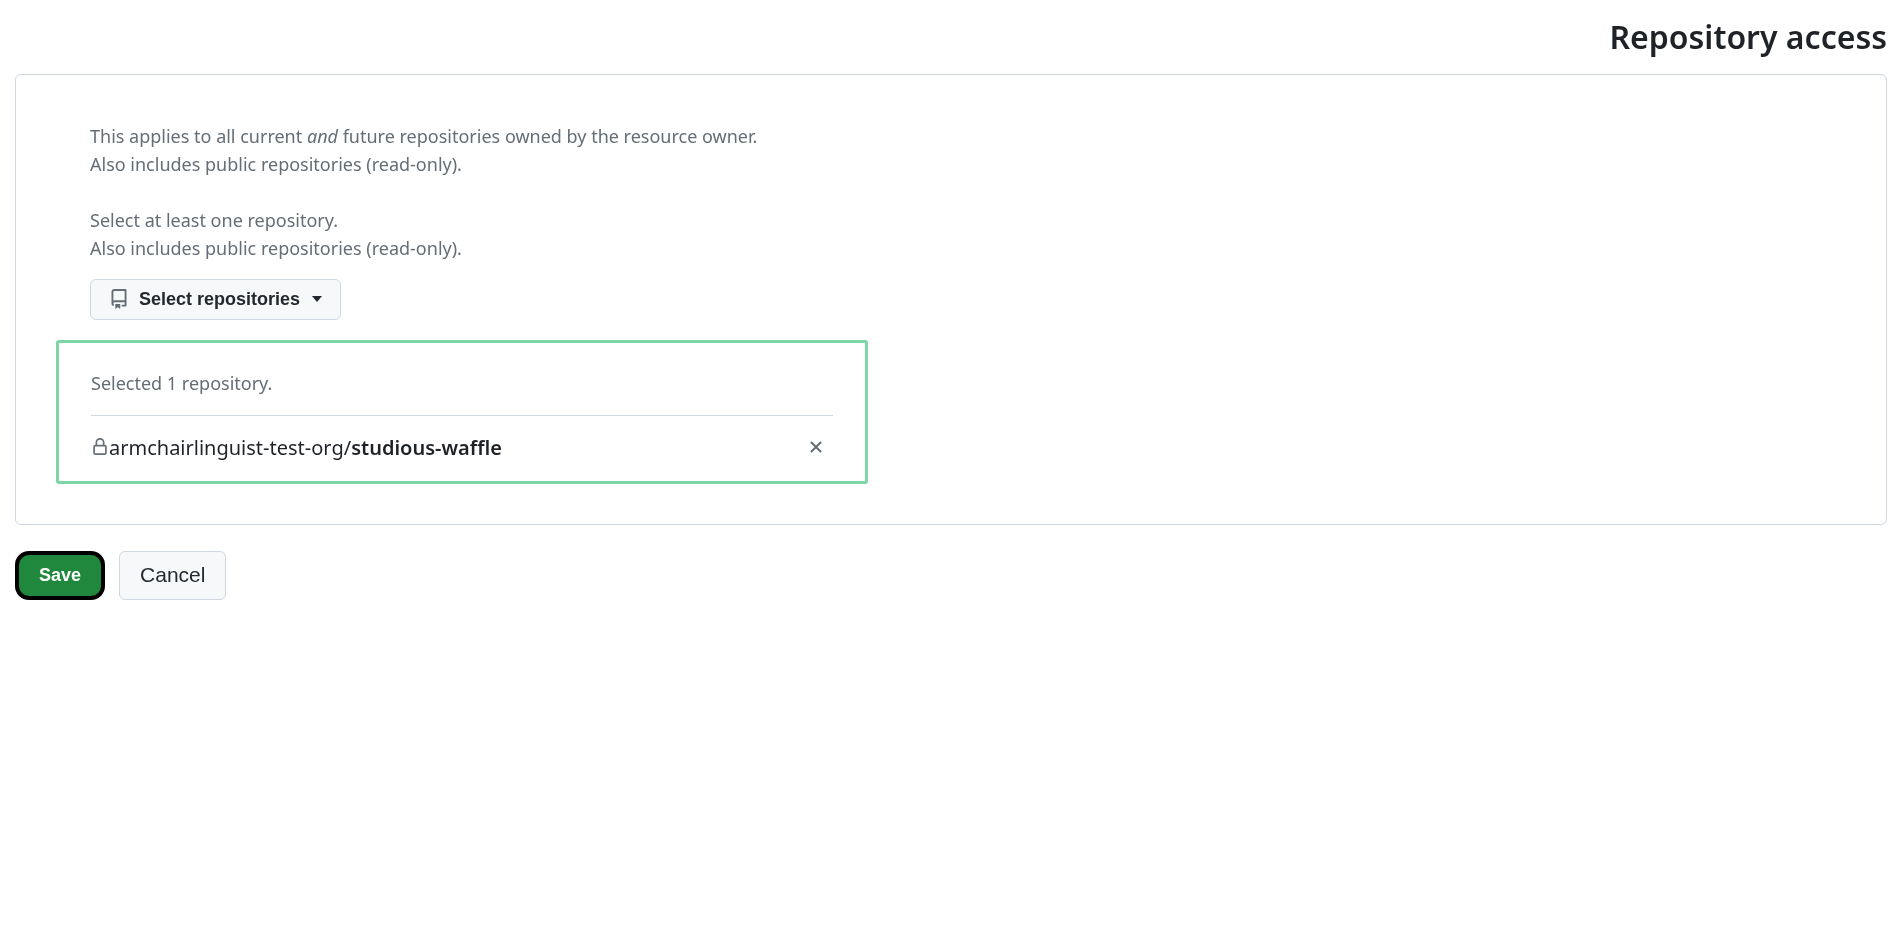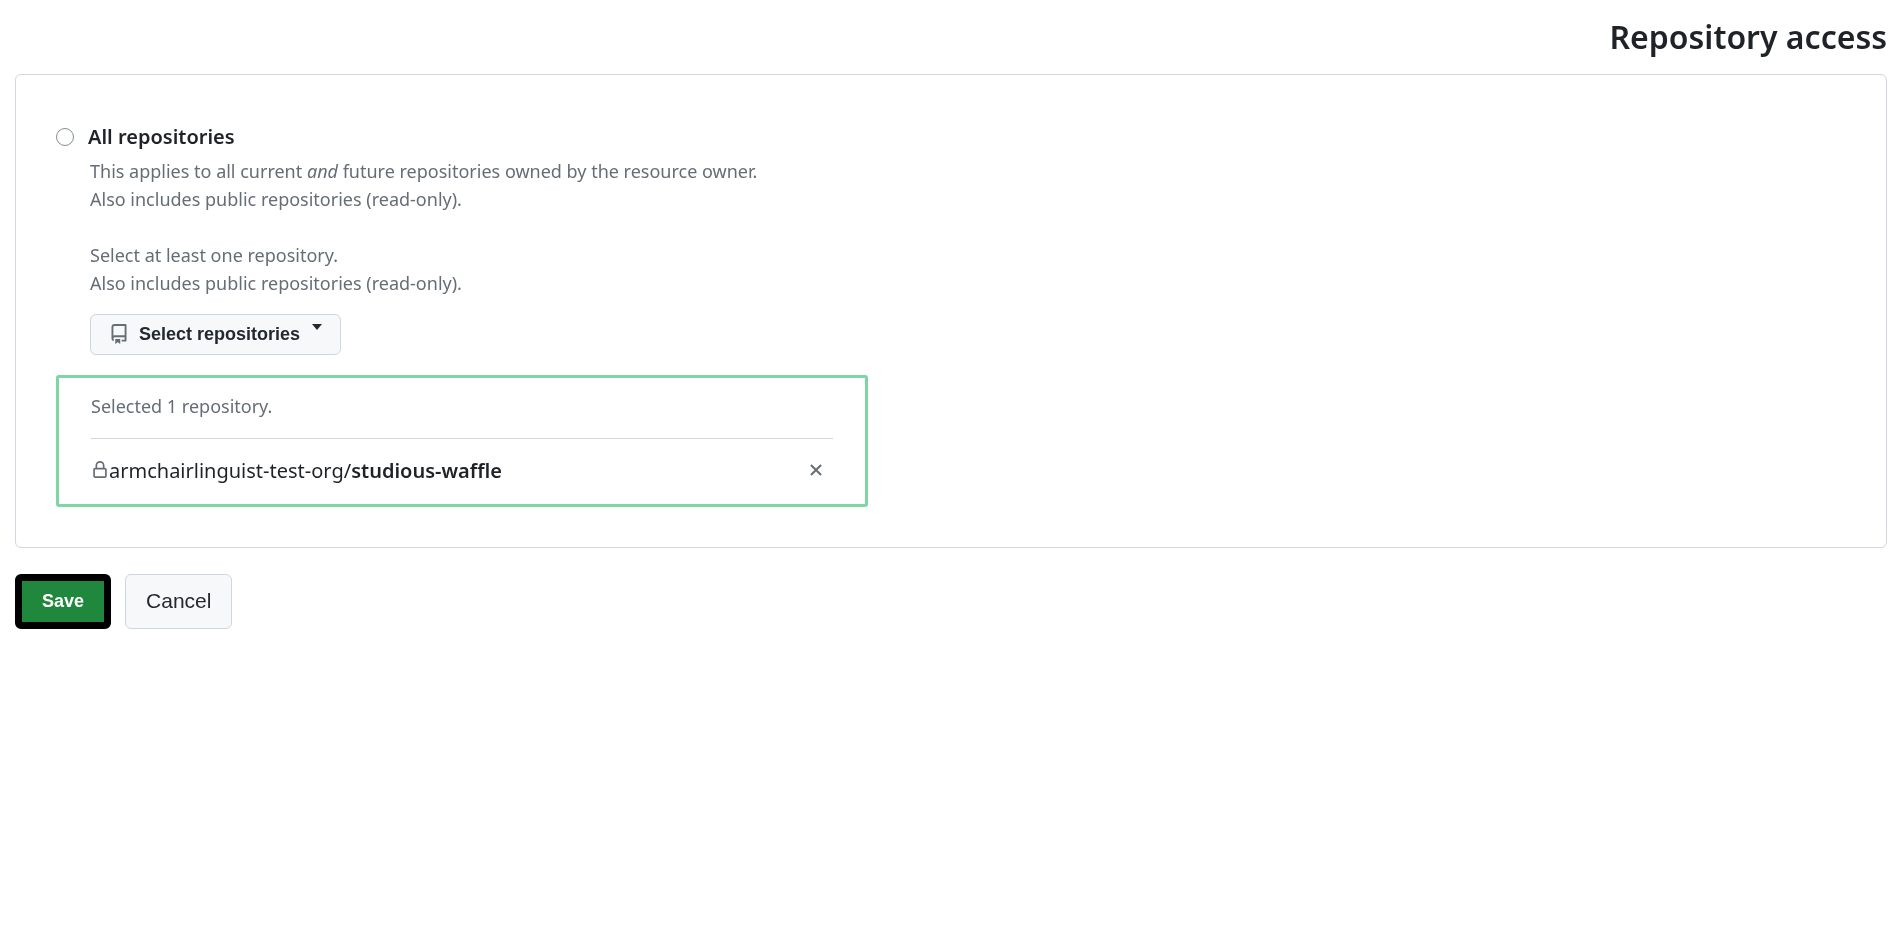--- a/index.html
+++ b/index.html
@@ -63,21 +63,21 @@
       color: #656d76;
       line-height: 1.55;
     }
     .option-desc em {
       font-style: italic;
     }
     .select-repos-btn {
       margin-left: 34px;
       margin-top: 16px;
       display: inline-flex;
-      align-items: flex-start;
+      align-items: center;
       gap: 10px;
       padding: 9px 18px;
       font-size: 18px;
       font-weight: 600;
       color: #24292f;
       background: #f6f8fa;
       border: 1px solid #d0d7de;
       border-radius: 6px;
       cursor: pointer;
     }
@@ -91,21 +91,21 @@
       height: 0;
       border-left: 5px solid transparent;
       border-right: 5px solid transparent;
       border-top: 6px solid #24292f;
       margin-left: 2px;
     }
     .selected-box {
       margin-top: 20px;
       border: 3px solid #7ed6a5;
       border-radius: 3px;
-      padding: 16px 32px 20px 32px;
+      padding: 28px 32px 20px 32px;
       max-width: 812px;
     }
     .selected-label {
       font-size: 18px;
       color: #656d76;
       margin-bottom: 20px;
     }
     .selected-sep {
       border: none;
       border-top: 1px solid #d0d7de;
@@ -140,22 +140,22 @@
       display: flex;
       gap: 14px;
       margin-top: 26px;
     }
     .btn-save {
       padding: 10px 20px;
       font-size: 18px;
       font-weight: 600;
       color: #ffffff;
       background: #1f883d;
-      border: 7px solid #000000;
-      border-radius: 6px;
+      border: 4px solid #000000;
+      border-radius: 14px;
       cursor: pointer;
     }
     .btn-cancel {
       padding: 10px 20px;
       font-size: 21px;
       font-weight: 500;
       color: #24292f;
       background: #f6f8fa;
       border: 1px solid #d0d7de;
       border-radius: 6px;
@@ -163,24 +163,20 @@
     }
   </style>
 </head>
 <body>
 
 <h1 class="page-title">Repository access</h1>
 
 <div class="panel">
 
   <div class="option-group">
-    <div class="option-header">
-      <div class="radio-circle"></div>
-      <span class="option-title">All repositories</span>
-    </div>
     <div class="option-desc">
       <span>This applies to all current </span><em>and</em><span> future repositories owned by the resource owner.</span><br>
       <span>Also includes public repositories (read-only).</span>
     </div>
   </div>
 
   <div class="option-group" style="margin-bottom:0;">
     <div class="option-desc">
       <span>Select at least one repository.</span><br>
       <span>Also includes public repositories (read-only).</span>

